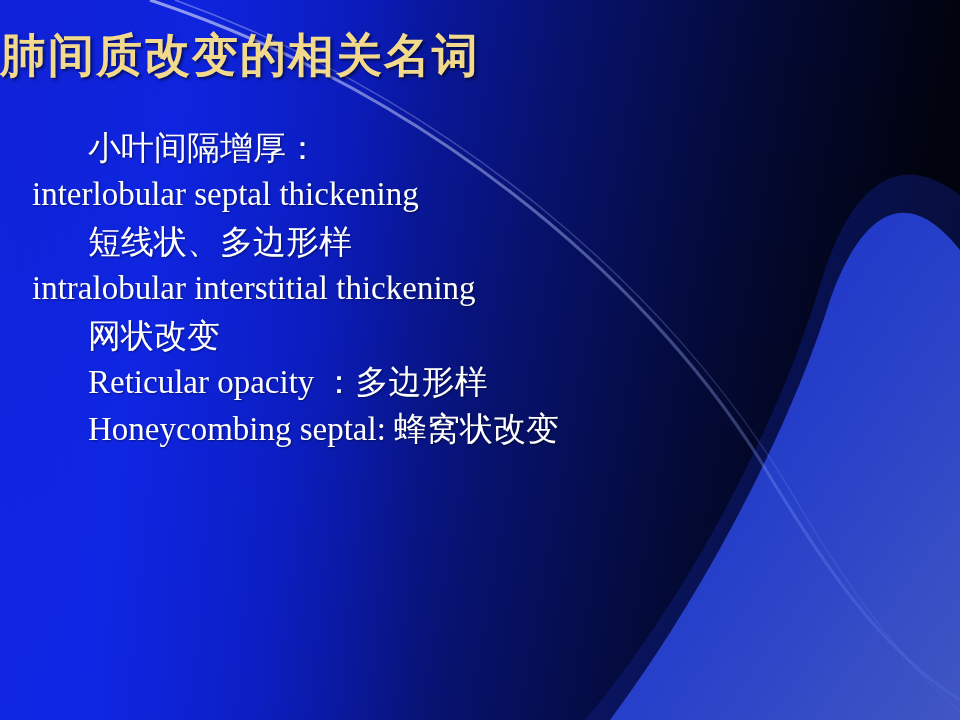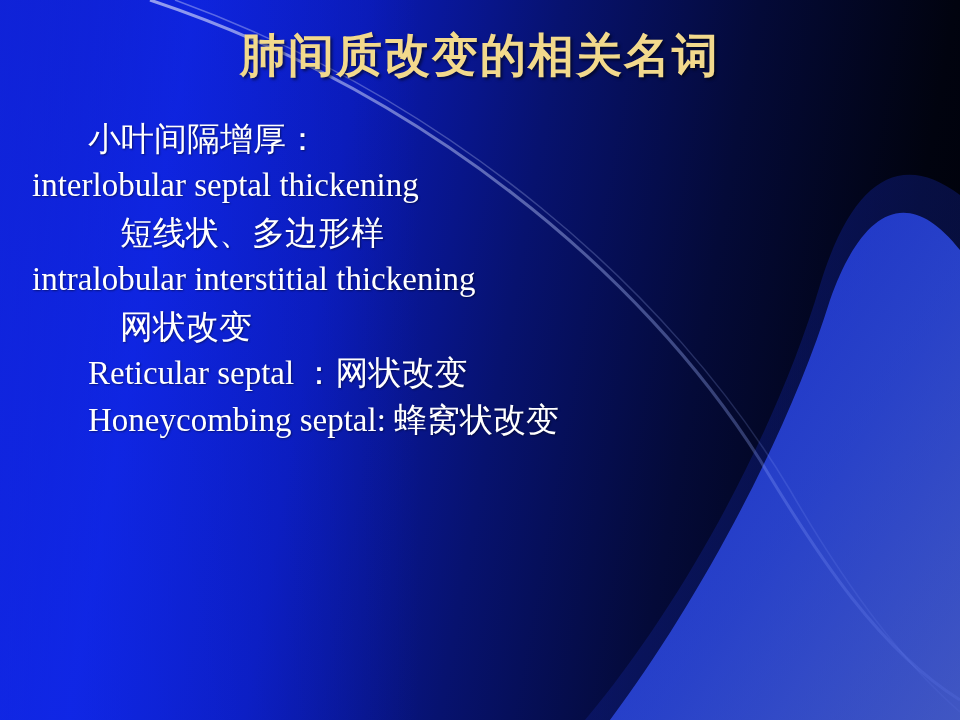--- a/index.html
+++ b/index.html
@@ -24,50 +24,49 @@
     pointer-events: none;
   }
   .title-band {
     position: absolute;
     left: 0;
     top: 0;
     width: 960px;
     height: 112px;
     display: flex;
     align-items: center;
-    justify-content: center;
   }
   .slide-title {
     font-family: "DejaVu Sans", sans-serif;
     font-size: 46px;
     font-weight: bold;
     color: #f2d98c;
     letter-spacing: 2px;
     text-shadow: 2px 2px 3px rgba(0,0,0,.55);
     white-space: nowrap;
   }
   .body-block {
     position: absolute;
     left: 0;
-    top: 122px;
+    top: 131px;
     width: 812px;
     padding: 0;
   }
   .line {
     color: #ffffff;
     font-size: 33px;
     line-height: 1.0;
     white-space: nowrap;
     margin: 0;
     padding: 0 0 14px 0;
     text-shadow: 1px 1px 2px rgba(0,0,0,.45);
   }
   .ind-0 { margin-left: 88px; }
   .ind-1 { margin-left: 198px; }
-  .ind-2 { margin-left: 120px; }
+  .ind-2 { margin-left: 88px; }
   .cjk {
     font-family: "DejaVu Sans", "Liberation Sans", sans-serif;
   }
   .lat {
     font-family: "Liberation Serif", "DejaVu Serif", serif;
     margin-left: 32px;
   }
   .mix {
     font-family: "Liberation Serif", "DejaVu Serif", serif;
   }
@@ -112,17 +111,17 @@
   <div class="title-band">
     <div class="slide-title cjk">肺间质改变的相关名词</div>
   </div>
 
   <div class="body-block">
     <div class="line cjk ind-0">小叶间隔增厚：</div>
     <div class="line lat ind-1">interlobular septal thickening</div>
     <div class="line cjk ind-2">短线状、多边形样</div>
     <div class="line lat ind-1">intralobular interstitial thickening</div>
     <div class="line cjk ind-2">网状改变</div>
-    <div class="line mix ind-0">Reticular septal ：网状改变</div>
+    <div class="line mix ind-0">Reticular opacity ：多边形样</div>
     <div class="line mix ind-0">Honeycombing septal: 蜂窝状改变</div>
   </div>
 
 </div>
 
 </body></html>

